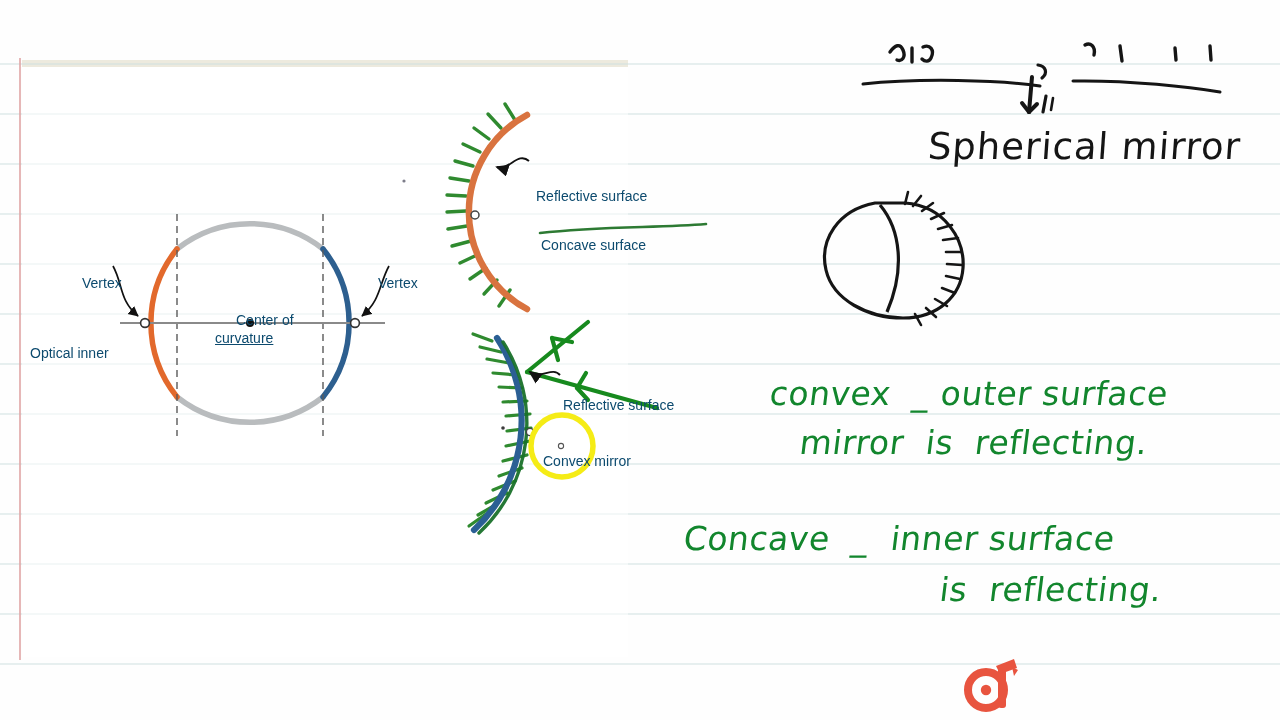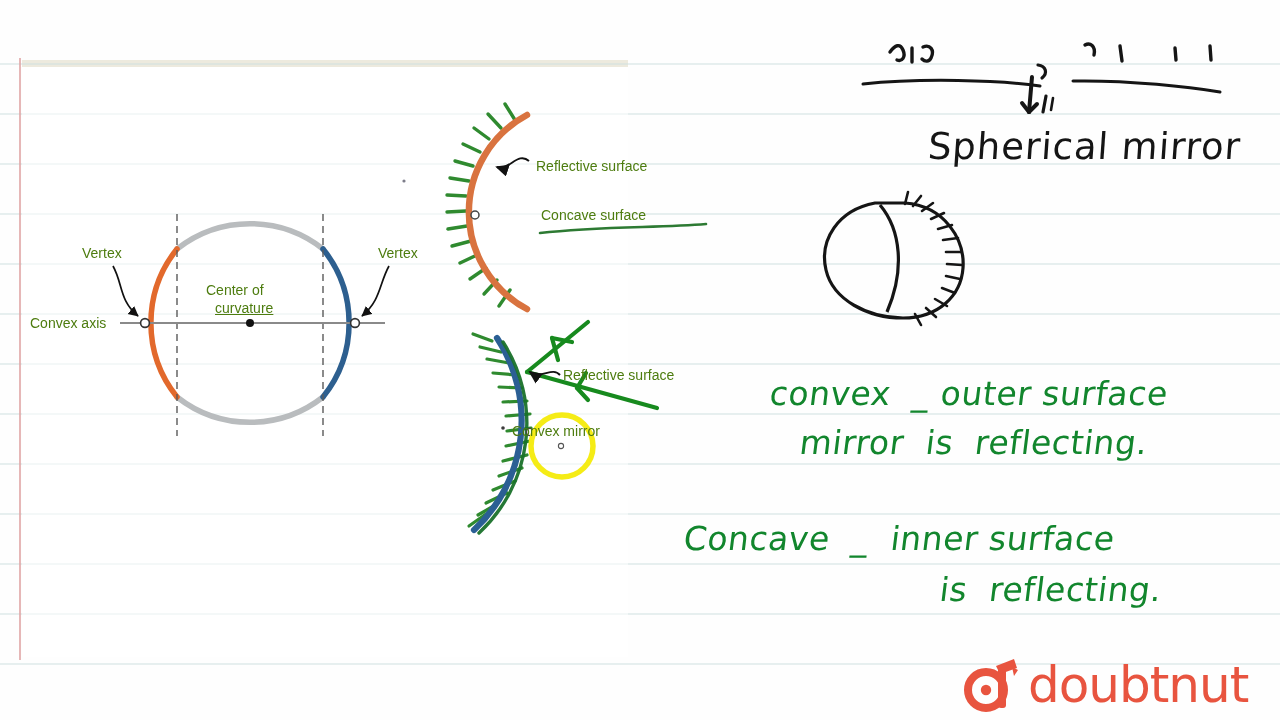--- a/index.html
+++ b/index.html
@@ -19,23 +19,24 @@
   
   .paper-svg{position:absolute;left:0;top:0;width:1280px;height:720px;}
 
   
   .layer{position:absolute;left:0;top:0;width:1280px;height:720px;pointer-events:none;}
 
   
   .lbl{
     position:absolute;
     font-family:"Liberation Sans", sans-serif;
-    color:#4d7c0f;
+    color:#0c4a6e;
     white-space:pre;
     line-height:1.12;
+    margin-top:30px;
   }
   .lbl-14{font-size:14px;}
 
   
   .hand{
     position:absolute;
     font-family:"DejaVu Sans", sans-serif;
     white-space:pre;
     line-height:1.0;
   }
@@ -128,22 +129,22 @@
 
     <path d="M113,266 C123,284 119,300 138,316" fill="none" stroke="#111" stroke-width="1.7" marker-end="url(#arrowsm)"></path>
     <path d="M389,266 C379,284 381,300 362,316" fill="none" stroke="#111" stroke-width="1.7" marker-end="url(#arrowsm)"></path>
 
     <circle cx="404" cy="181" r="1.6" fill="#7d7d8a"></circle>
   </svg>
 
   <div class="layer">
     <div class="lbl lbl-14" style="left:82px;top:246px;">Vertex</div>
     <div class="lbl lbl-14" style="left:378px;top:246px;">Vertex</div>
-    <div class="lbl lbl-14" style="left:30px;top:316px;">Convex axis</div>
-    <div class="lbl lbl-14" style="left:206px;top:283px;">Center of</div>
+    <div class="lbl lbl-14" style="left:30px;top:316px;">Optical inner</div>
+    <div class="lbl lbl-14" style="left:236px;top:283px;">Center of</div>
     <div class="lbl lbl-14" style="left:215px;top:301px;text-decoration:underline;">curvature</div>
   </div>
 
   <svg class="layer" viewBox="0 0 1280 720" xmlns="http://www.w3.org/2000/svg">
     <defs>
       <marker id="arrowcc" markerWidth="8" markerHeight="8" refX="6" refY="3.2" orient="auto">
         <path d="M0,0 L7,3.2 L0,6.4 z" fill="#111"></path>
       </marker>
     </defs>
 
@@ -221,21 +222,21 @@
     </g>
 
     <path d="M560,375 C552,366 541,380 530,372" fill="none" stroke="#111" stroke-width="1.9" marker-end="url(#arrowcv)"></path>
 
     <circle cx="562" cy="446" r="31" fill="none" stroke="#f5ec16" stroke-width="5.5"></circle>
     <circle cx="561" cy="446" r="2.6" fill="none" stroke="#555" stroke-width="1.1"></circle>
   </svg>
 
   <div class="layer">
     <div class="lbl lbl-14" style="left:563px;top:368px;">Reflective surface</div>
-    <div class="lbl lbl-14" style="left:512px;top:424px;">Convex mirror</div>
+    <div class="lbl lbl-14" style="left:543px;top:424px;">Convex mirror</div>
   </div>
 
   <svg class="layer" viewBox="0 0 1280 720" xmlns="http://www.w3.org/2000/svg">
 
     <g stroke="#151515" fill="none" stroke-linecap="round">
       <path d="M890,52 C895,45 900,43 903,50 C906,57 902,62 897,60" stroke-width="3.4"></path>
       <path d="M912,48 L912,62" stroke-width="3.4"></path>
       <path d="M923,47 C930,44 935,50 931,58 C929,62 925,62 922,59" stroke-width="3.4"></path>
       <path d="M1085,45 C1090,42 1096,46 1094,55" stroke-width="3.4"></path>
       <path d="M1120,46 L1122,61" stroke-width="3.4"></path>
@@ -290,16 +291,15 @@
 
       <circle cx="24" cy="33" r="18" fill="none" stroke="#e8543f" stroke-width="8"></circle>
 
       <circle cx="24" cy="33" r="5.2" fill="#e8543f"></circle>
 
       <rect x="36" y="10" width="8" height="41" rx="3" fill="#e8543f"></rect>
 
       <path d="M34,9 L52,2 L55,11 L38,17 Z" fill="#e8543f"></path>
       <path d="M50,10 L56,13 L52,19 Z" fill="#e8543f"></path>
     </svg>
-    <span class="logo-word">doubtnut</span>
   </div>
 
 </div>
 
 </body></html>

